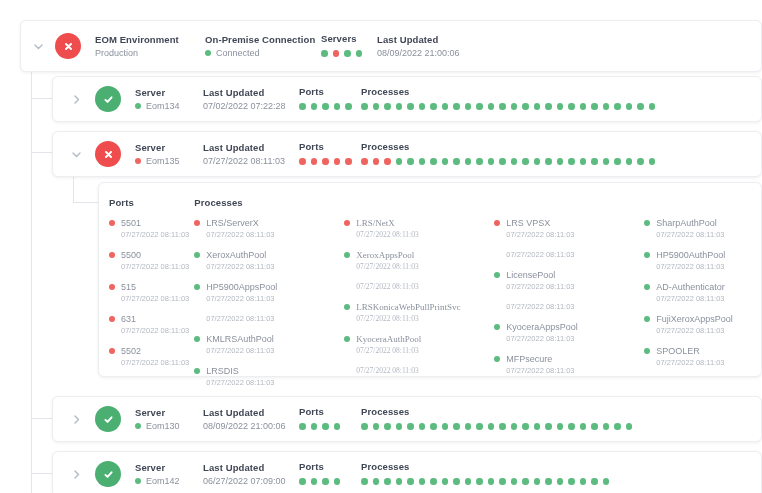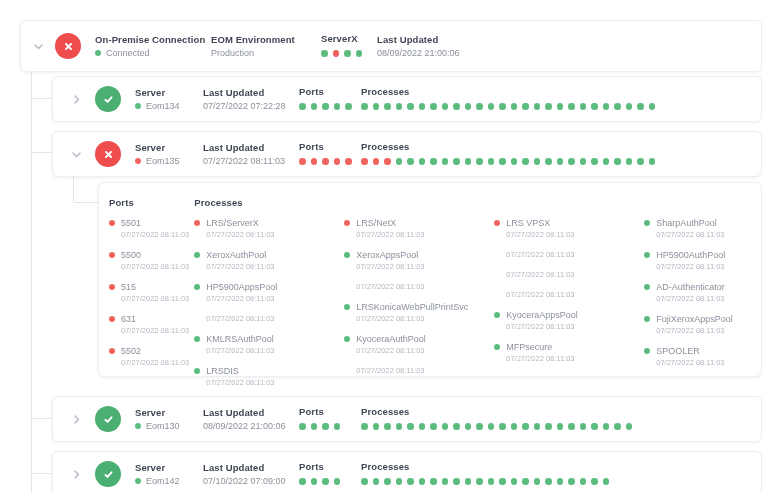--- a/index.html
+++ b/index.html
@@ -104,35 +104,35 @@
         <svg width="13" height="13" viewBox="0 0 13 13">
           <path d="M3 5 L6.5 8.5 L10 5" fill="none" stroke="#b7bdc7" stroke-width="1.5" stroke-linecap="round" stroke-linejoin="round"></path>
         </svg>
       </div>
       <div class="statusicon err" style="margin-left:4px;">
         <svg width="13" height="13" viewBox="0 0 13 13">
           <path d="M4 4 L9 9 M9 4 L4 9" stroke="#ffffff" stroke-width="2" stroke-linecap="round"></path>
         </svg>
       </div>
 
+      <div class="field" style="width:110px;">
+        <span class="lbl">EOM Environment</span>
+        <span class="val">Production</span>
+      </div>
+
       <div class="field" style="width:116px;">
         <span class="lbl">On-Premise Connection</span>
         <span class="val">
           <i class="dot g"></i>
           <span>Connected</span>
         </span>
       </div>
 
-      <div class="field" style="width:110px;">
-        <span class="lbl">EOM Environment</span>
-        <span class="val">Production</span>
-      </div>
-
       <div class="field" style="width:56px;">
-        <span class="lbl">ServerX</span>
+        <span class="lbl">Servers</span>
         <span class="dotrow">
             <i class="dot g"></i>
             <i class="dot r"></i>
             <i class="dot g"></i>
             <i class="dot g"></i>
           </span>
       </div>
 
       <div class="field">
         <span class="lbl">Last Updated</span>
@@ -153,21 +153,21 @@
             <svg width="13" height="13" viewBox="0 0 13 13">
               <path d="M3.4 6.8 L5.5 8.9 L9.6 4.3" fill="none" stroke="#ffffff" stroke-width="1.9" stroke-linecap="round" stroke-linejoin="round"></path>
             </svg>
           </div>
           <div class="field" style="width:68px;">
             <span class="lbl">Server</span>
             <span class="val"><i class="dot g"></i>Eom134</span>
           </div>
           <div class="field" style="width:96px;">
             <span class="lbl">Last Updated</span>
-            <span class="val">07/27/2022 07:22:28</span>
+            <span class="val">07/02/2022 07:22:28</span>
           </div>
           <div class="field" style="width:62px;">
             <span class="lbl">Ports</span>
             <span class="dotrow">
               <i class="dot g"></i>
               <i class="dot g"></i>
               <i class="dot g"></i>
               <i class="dot g"></i>
               <i class="dot g"></i>
             </span>
@@ -339,21 +339,21 @@
             <svg width="13" height="13" viewBox="0 0 13 13">
               <path d="M3.4 6.8 L5.5 8.9 L9.6 4.3" fill="none" stroke="#ffffff" stroke-width="1.9" stroke-linecap="round" stroke-linejoin="round"></path>
             </svg>
           </div>
           <div class="field" style="width:68px;">
             <span class="lbl">Server</span>
             <span class="val"><i class="dot g"></i>Eom142</span>
           </div>
           <div class="field" style="width:96px;">
             <span class="lbl">Last Updated</span>
-            <span class="val">07/10/2022 07:09:00</span>
+            <span class="val">06/27/2022 07:09:00</span>
           </div>
           <div class="field" style="width:62px;">
             <span class="lbl">Ports</span>
             <span class="dotrow">
               <i class="dot g"></i>
               <i class="dot g"></i>
               <i class="dot g"></i>
               <i class="dot g"></i>
             </span>
           </div>
@@ -437,53 +437,54 @@
                 </div>
                 <div class="ditem">
                   <div class="nm"><i class="dot g"></i>KMLRSAuthPool</div>
                   <div class="ts">07/27/2022 08:11:03</div>
                 </div>
                 <div class="ditem">
                   <div class="nm"><i class="dot g"></i>LRSDIS</div>
                   <div class="ts">07/27/2022 08:11:03</div>
                 </div>
               </div>
+              <div class="dcol" style="width:150px;padding-left:5px;font-family:Liberation Serif, serif;">
+                <div class="ditem">
+                  <div class="nm"><i class="dot r"></i>LRS/NetX</div>
+                  <div class="ts">07/27/2022 08:11:03</div>
+                </div>
+                <div class="ditem">
+                  <div class="nm"><i class="dot g"></i>XeroxAppsPool</div>
+                  <div class="ts">07/27/2022 08:11:03</div>
+                </div>
+                <div class="ditem">
+                  <div class="ts">07/27/2022 08:11:03</div>
+                </div>
+                <div class="ditem">
+                  <div class="nm"><i class="dot g"></i>LRSKonicaWebPullPrintSvc</div>
+                  <div class="ts">07/27/2022 08:11:03</div>
+                </div>
+                <div class="ditem">
+                  <div class="nm"><i class="dot g"></i>KyoceraAuthPool</div>
+                  <div class="ts">07/27/2022 08:11:03</div>
+                </div>
+                <div class="ditem">
+                  <div class="ts">07/27/2022 08:11:03</div>
+                </div>
+              </div>
               <div class="dcol" style="width:150px;padding-left:5px;">
                 <div class="ditem">
-                  <div class="nm"><i class="dot r"></i>LRS/NetX</div>
-                  <div class="ts">07/27/2022 08:11:03</div>
-                </div>
-                <div class="ditem">
-                  <div class="nm"><i class="dot g"></i>XeroxAppsPool</div>
-                  <div class="ts">07/27/2022 08:11:03</div>
-                </div>
-                <div class="ditem">
-                  <div class="ts">07/27/2022 08:11:03</div>
-                </div>
-                <div class="ditem">
-                  <div class="nm"><i class="dot g"></i>LRSKonicaWebPullPrintSvc</div>
-                  <div class="ts">07/27/2022 08:11:03</div>
-                </div>
-                <div class="ditem">
-                  <div class="nm"><i class="dot g"></i>KyoceraAuthPool</div>
-                  <div class="ts">07/27/2022 08:11:03</div>
-                </div>
-                <div class="ditem">
-                  <div class="ts">07/27/2022 08:11:03</div>
-                </div>
-              </div>
-              <div class="dcol" style="width:150px;padding-left:5px;">
-                <div class="ditem">
                   <div class="nm"><i class="dot r"></i>LRS VPSX</div>
                   <div class="ts">07/27/2022 08:11:03</div>
                 </div>
                 <div class="ditem">
                   <div class="ts">07/27/2022 08:11:03</div>
                 </div>
                 <div class="ditem">
+                  <div class="nm"><i class="dot g"></i>LicensePool</div>
                   <div class="ts">07/27/2022 08:11:03</div>
                 </div>
                 <div class="ditem">
                   <div class="ts">07/27/2022 08:11:03</div>
                 </div>
                 <div class="ditem">
                   <div class="nm"><i class="dot g"></i>KyoceraAppsPool</div>
                   <div class="ts">07/27/2022 08:11:03</div>
                 </div>
                 <div class="ditem">

